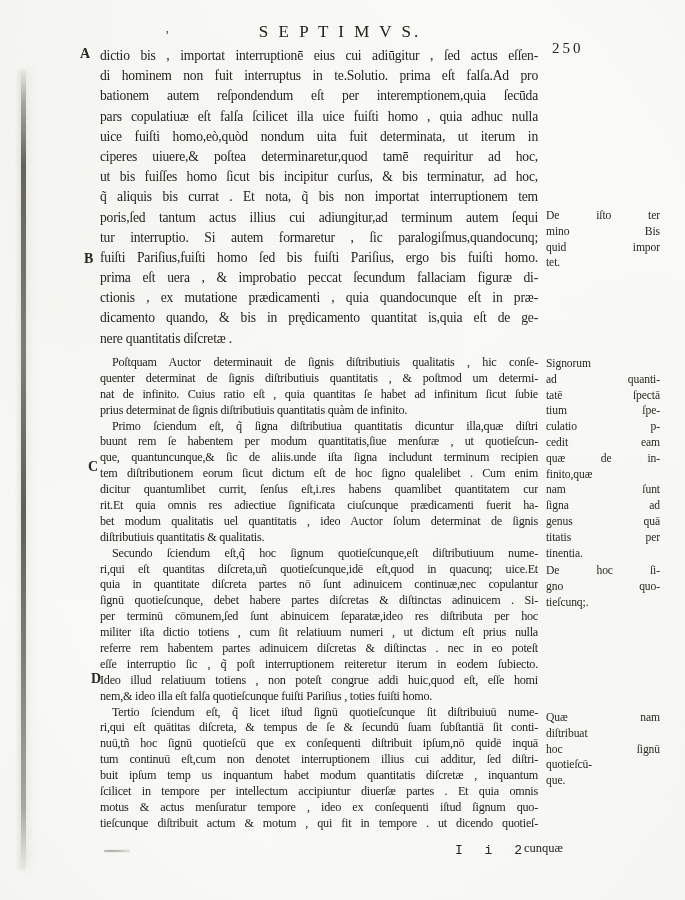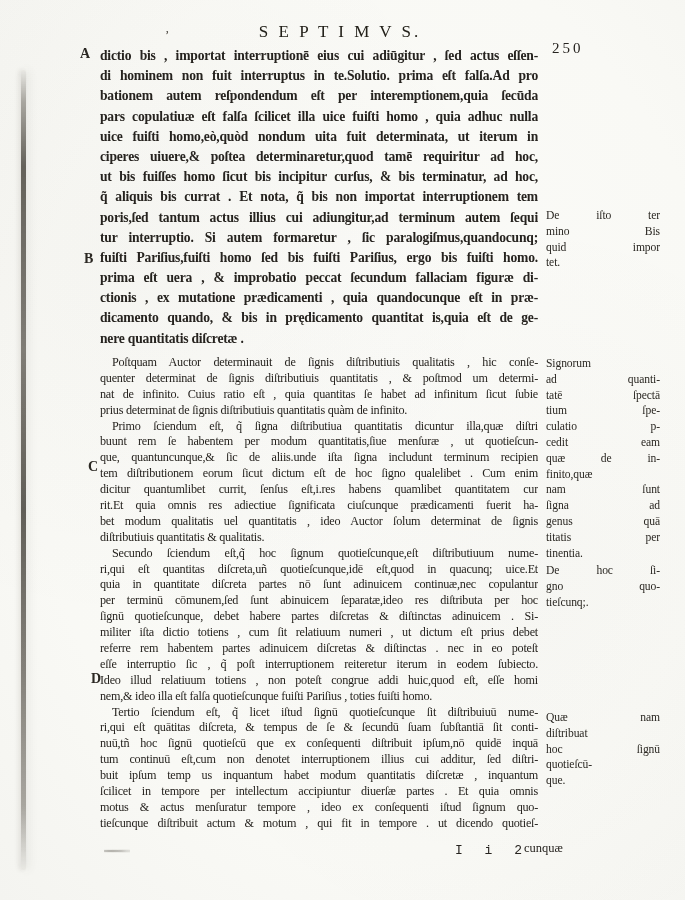--- a/index.html
+++ b/index.html
@@ -62,21 +62,21 @@
   
   .para .line {
     text-align: justify;
     text-align-last: justify;
     overflow: hidden;
   }
   .para.short-last .line:last-child { text-align-last: left; }
 
   .sec-a {
     position: absolute; left: 100px; top: 46px; width: 438px;
-    font-size: 13.6px; line-height: 20.2px; letter-spacing: -0.2px; font-weight: bold;
+    font-size: 13.6px; line-height: 20.2px; letter-spacing: -0.2px;
   }
   .sec-a .line { height: 20.2px; }
 
   .commentary {
     position: absolute; left: 100px; top: 355px; width: 438px;
     font-size: 12.2px; line-height: 15.9px; letter-spacing: -0.25px;
   }
   .commentary .line { height: 15.9px; }
   .commentary .para .line:first-child { text-indent: 12px; }
 
@@ -157,23 +157,23 @@
         <div class="line">tem diſtributionem eorum ſicut dictum eſt de hoc ſigno qualelibet . Cum enim</div>
         <div class="line">dicitur quantumlibet currit, ſenſus eſt,i.res habens quamlibet quantitatem cur</div>
         <div class="line">rit.Et quia omnis res adiectiue ſignificata  ciuſcunque prædicamenti fuerit ha-</div>
         <div class="line">bet modum qualitatis uel quantitatis , ideo Auctor ſolum determinat de ſignis</div>
         <div class="line">diſtributiuis quantitatis &amp; qualitatis.</div>
       </div>
     <div class="para short-last">
         <div class="line">Secundo ſciendum eſt,q̃ hoc ſignum quotieſcunque,eſt diſtributiuum nume-</div>
         <div class="line">ri,qui eſt quantitas diſcreta,uñ quotieſcunque,idē eſt,quod in quacunq; uice.Et</div>
         <div class="line">quia in quantitate diſcreta partes nō ſunt adinuicem continuæ,nec copulantur</div>
+        <div class="line">ſignū quotieſcunque, debet habere partes diſcretas &amp; diſtinctas adinuicem . Si-</div>
         <div class="line">per terminū cōmunem,ſed ſunt abinuicem ſeparatæ,ideo res diſtributa per hoc</div>
-        <div class="line">ſignū quotieſcunque, debet habere partes diſcretas &amp; diſtinctas adinuicem . Si-</div>
-        <div class="line">militer iſta dictio totiens , cum ſit relatiuum numeri , ut dictum eſt prius debet</div>
+        <div class="line">militer iſta dictio totiens , cum ſit relatiuum numeri , ut dictum eſt prius nulla</div>
         <div class="line">referre rem habentem partes adinuicem diſcretas &amp; diſtinctas . nec in eo poteſt</div>
         <div class="line">eſſe interruptio ſic , q̃ poſt interruptionem reiteretur iterum in eodem ſubiecto.</div>
         <div class="line">Ideo illud relatiuum totiens , non poteſt congrue addi huic,quod eſt, eſſe homi</div>
         <div class="line">nem,&amp; ideo illa eſt falſa quotieſcunque fuiſti Pariſius , toties fuiſti homo.</div>
       </div>
     <div class="para">
         <div class="line">Tertio ſciendum eſt, q̃ licet iſtud ſignū quotieſcunque ſit diſtribuiuū nume-</div>
         <div class="line">ri,qui eſt quātitas diſcreta, &amp; tempus de ſe &amp; ſecundū ſuam ſubſtantiā ſit conti-</div>
         <div class="line">nuū,tñ hoc ſignū quotieſcū que ex conſequenti diſtribuit ipſum,nō quidē inquā</div>
         <div class="line">tum continuū eſt,cum non denotet interruptionem illius cui additur, ſed diſtri-</div>

